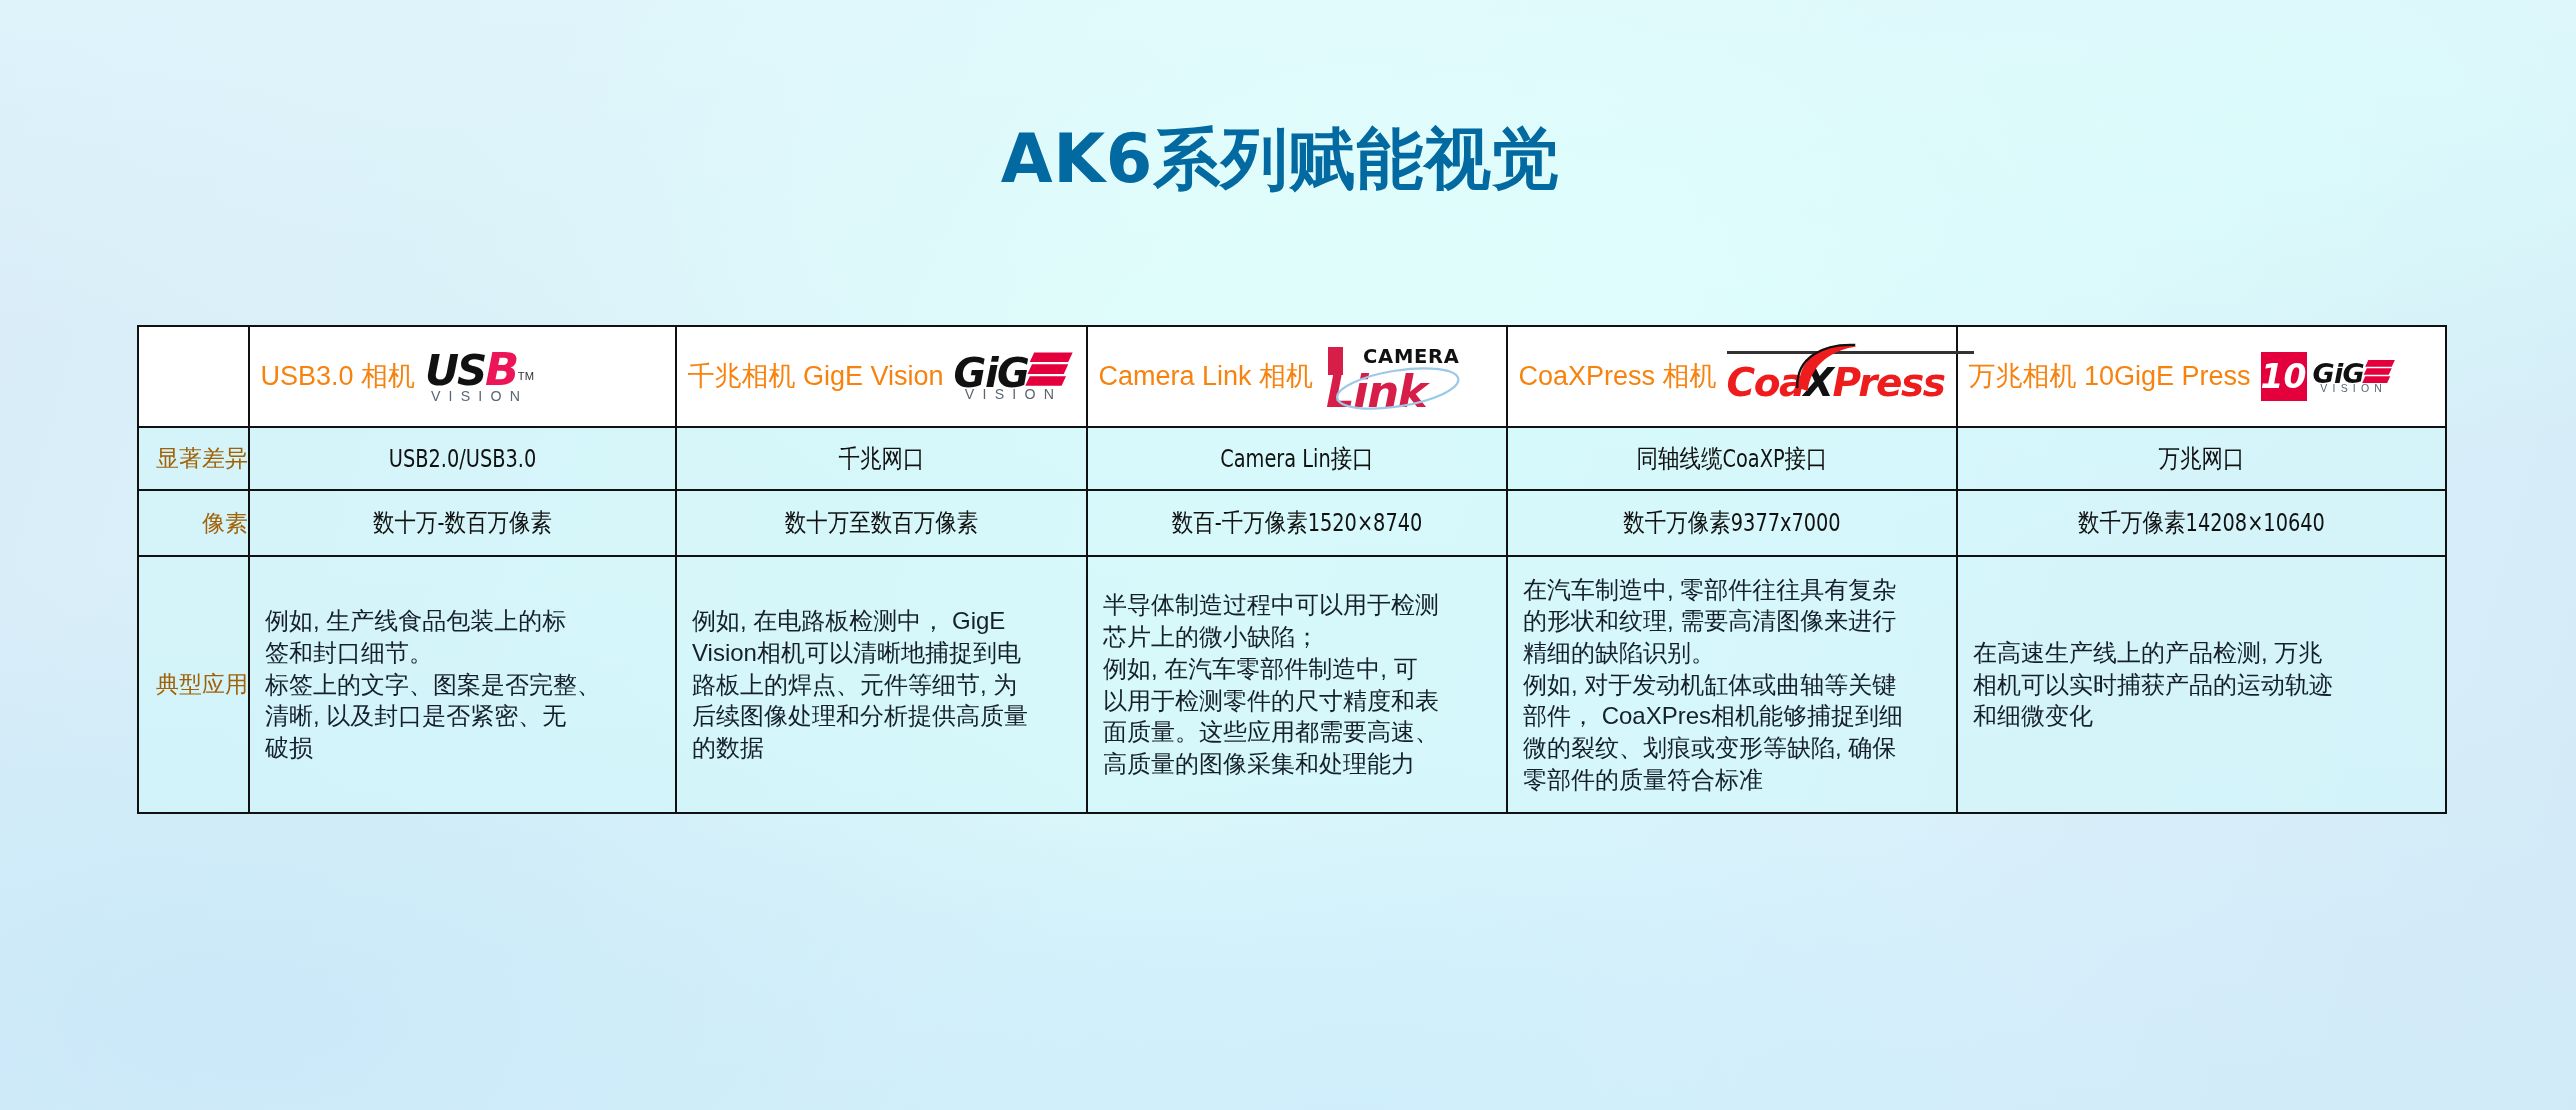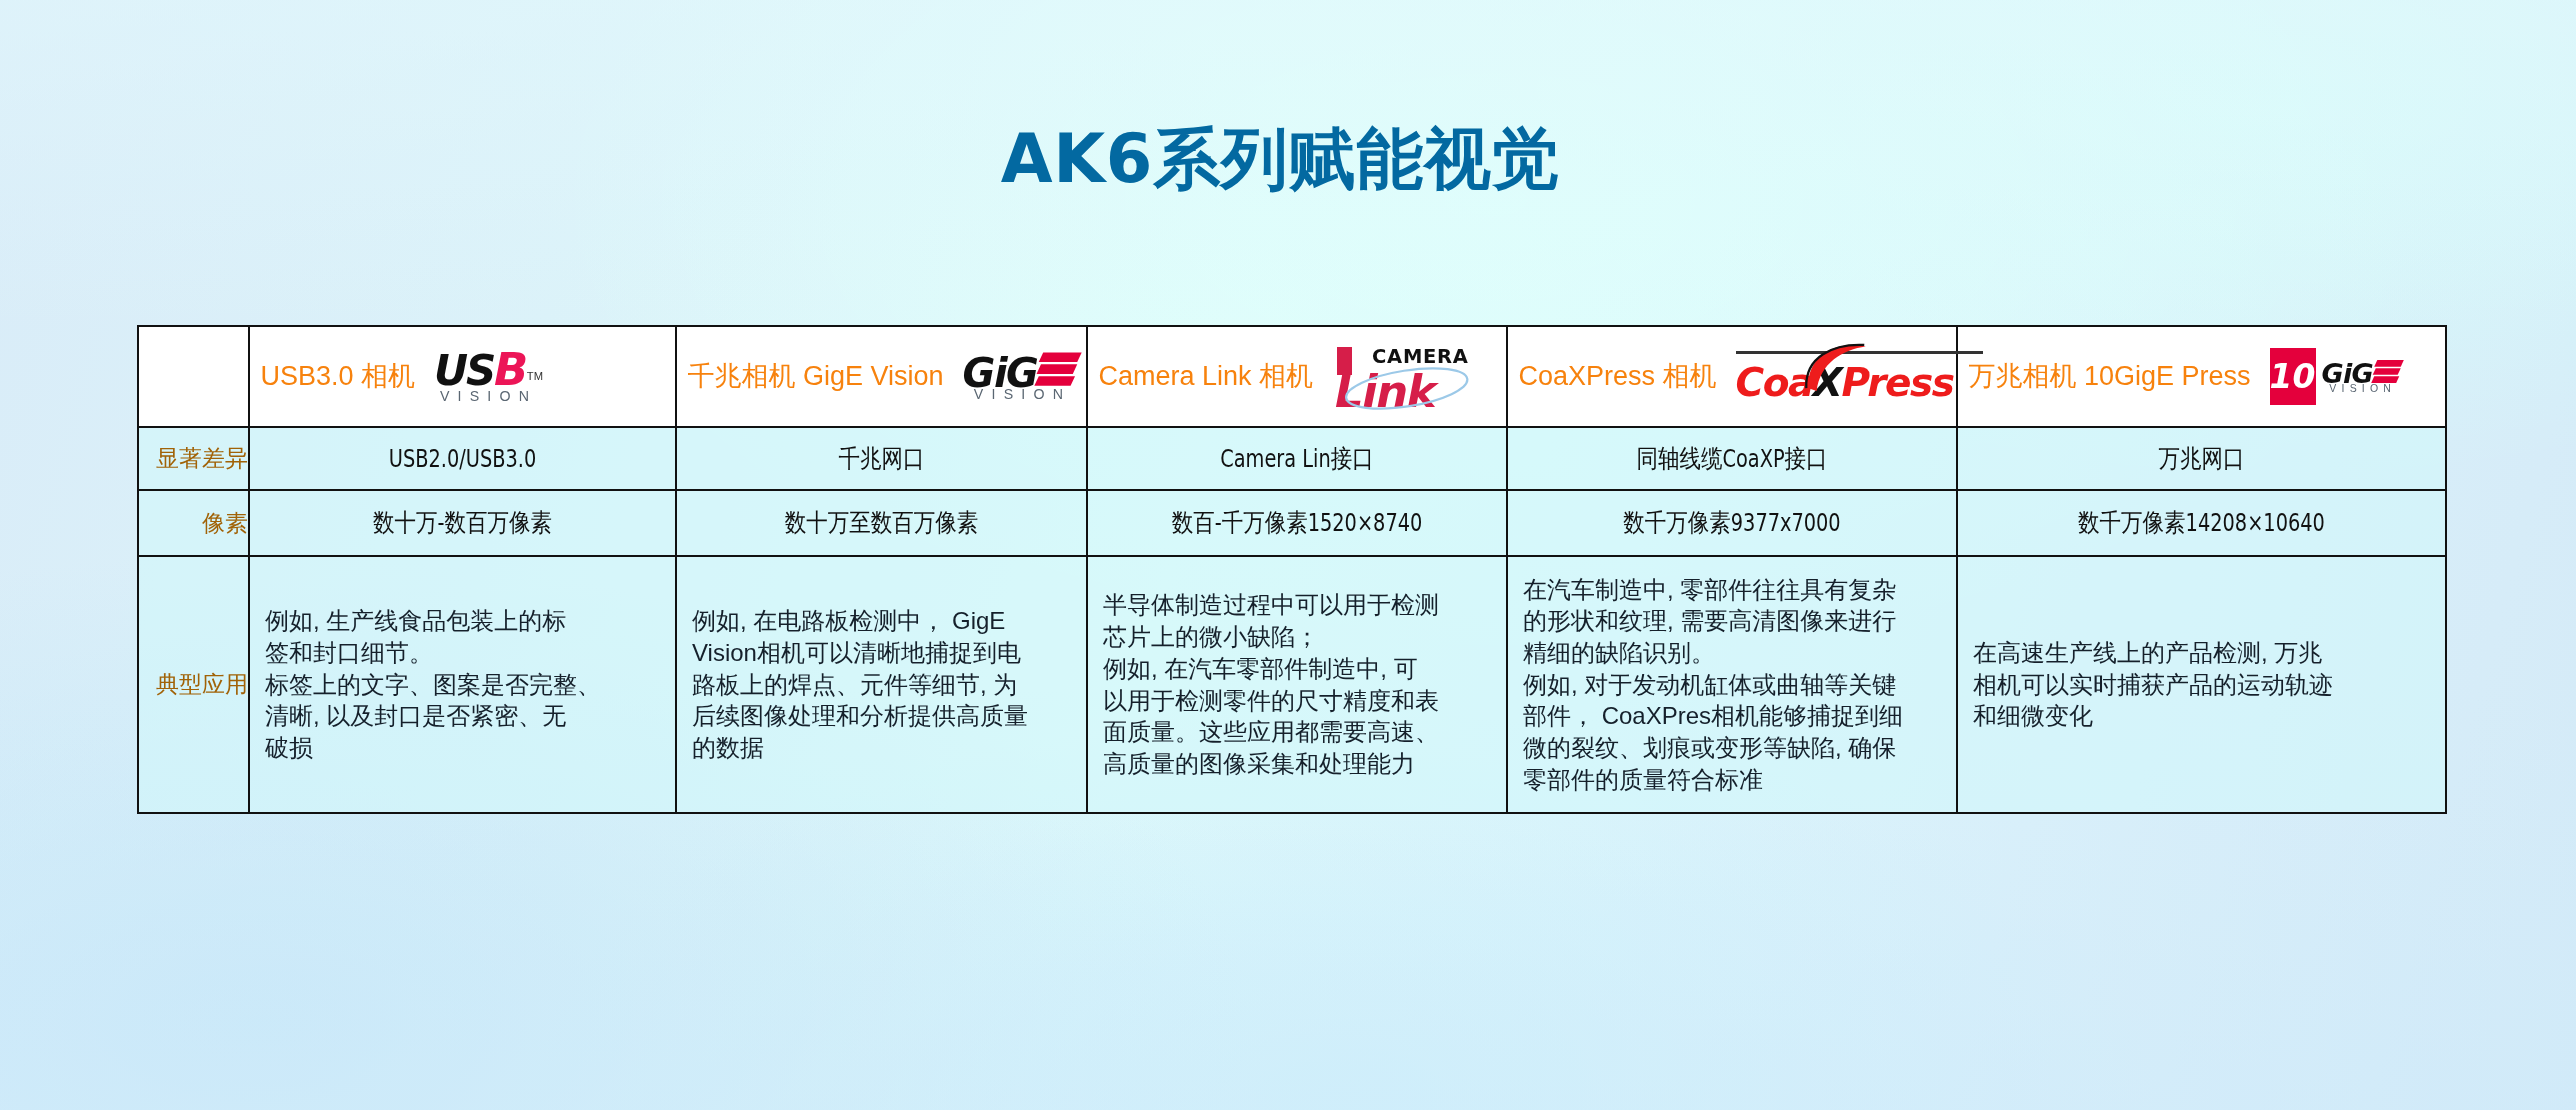--- a/index.html
+++ b/index.html
@@ -35,21 +35,21 @@
   col.c0{width:111px}
   col.c1{width:427px}
   col.c2{width:411px}
   col.c3{width:420px}
   col.c4{width:450px}
   col.c5{width:489px}
 
   
   tr.head td{background:#ffffff;height:90px;padding:4.5px 0 4.5px 10.5px;}
   tr.head td.blank{padding:0;}
-  .hcell{display:flex;align-items:center;gap:19px;height:100%;}
+  .hcell{display:flex;align-items:center;gap:10px;height:100%;}
   .hlabel{color:#F7820D;font-size:27px;line-height:1.18;white-space:nowrap;
     font-family:"Liberation Sans",sans-serif;}
   .hlogo{display:flex;align-items:center;justify-content:center;flex:0 0 auto;}
 
   
   tr.data td{background:rgba(210,247,250,.62);}
   tr.r1 td{height:61px}
   tr.r2 td{height:64px}
   tr.r3 td{height:91px}
   tr.r4 td{height:255px}
@@ -163,21 +163,21 @@
           </div>
         </div>
       </div>
     </td>
 
     <td>
       <div class="hcell">
         <div class="hlabel">万兆相机
 10GigE Press</div>
         <div class="hlogo" style="gap:6px;display:flex;align-items:center;">
-          <div style="background:#E4003C;width:46px;height:57px;display:flex;align-items:center;justify-content:center;">
+          <div style="background:#E4003C;width:46px;height:49px;display:flex;align-items:center;justify-content:center;">
             <span style="font-family:'DejaVu Sans',sans-serif;font-weight:bold;font-style:italic;font-size:33px;color:#fff;">10</span>
           </div>
           <div>
             <div style="display:flex;align-items:flex-end;line-height:.9;white-space:nowrap;">
               <span style="font-family:'DejaVu Sans',sans-serif;font-weight:bold;font-style:italic;font-size:27px;color:#111;letter-spacing:-0.7px;">GiG</span>
               <svg width="33" height="25.5" viewBox="0 0 64 50" style="margin-left:-2.2px;margin-bottom:2.2px;">
                 <polygon points="12,2 64,2 58,15 6,15" fill="#E4003C"></polygon>
                 <polygon points="9,18 58,18 52,31 3,31" fill="#E4003C"></polygon>
                 <polygon points="6,34 55,34 49,47 0,47" fill="#E4003C"></polygon>
               </svg>

